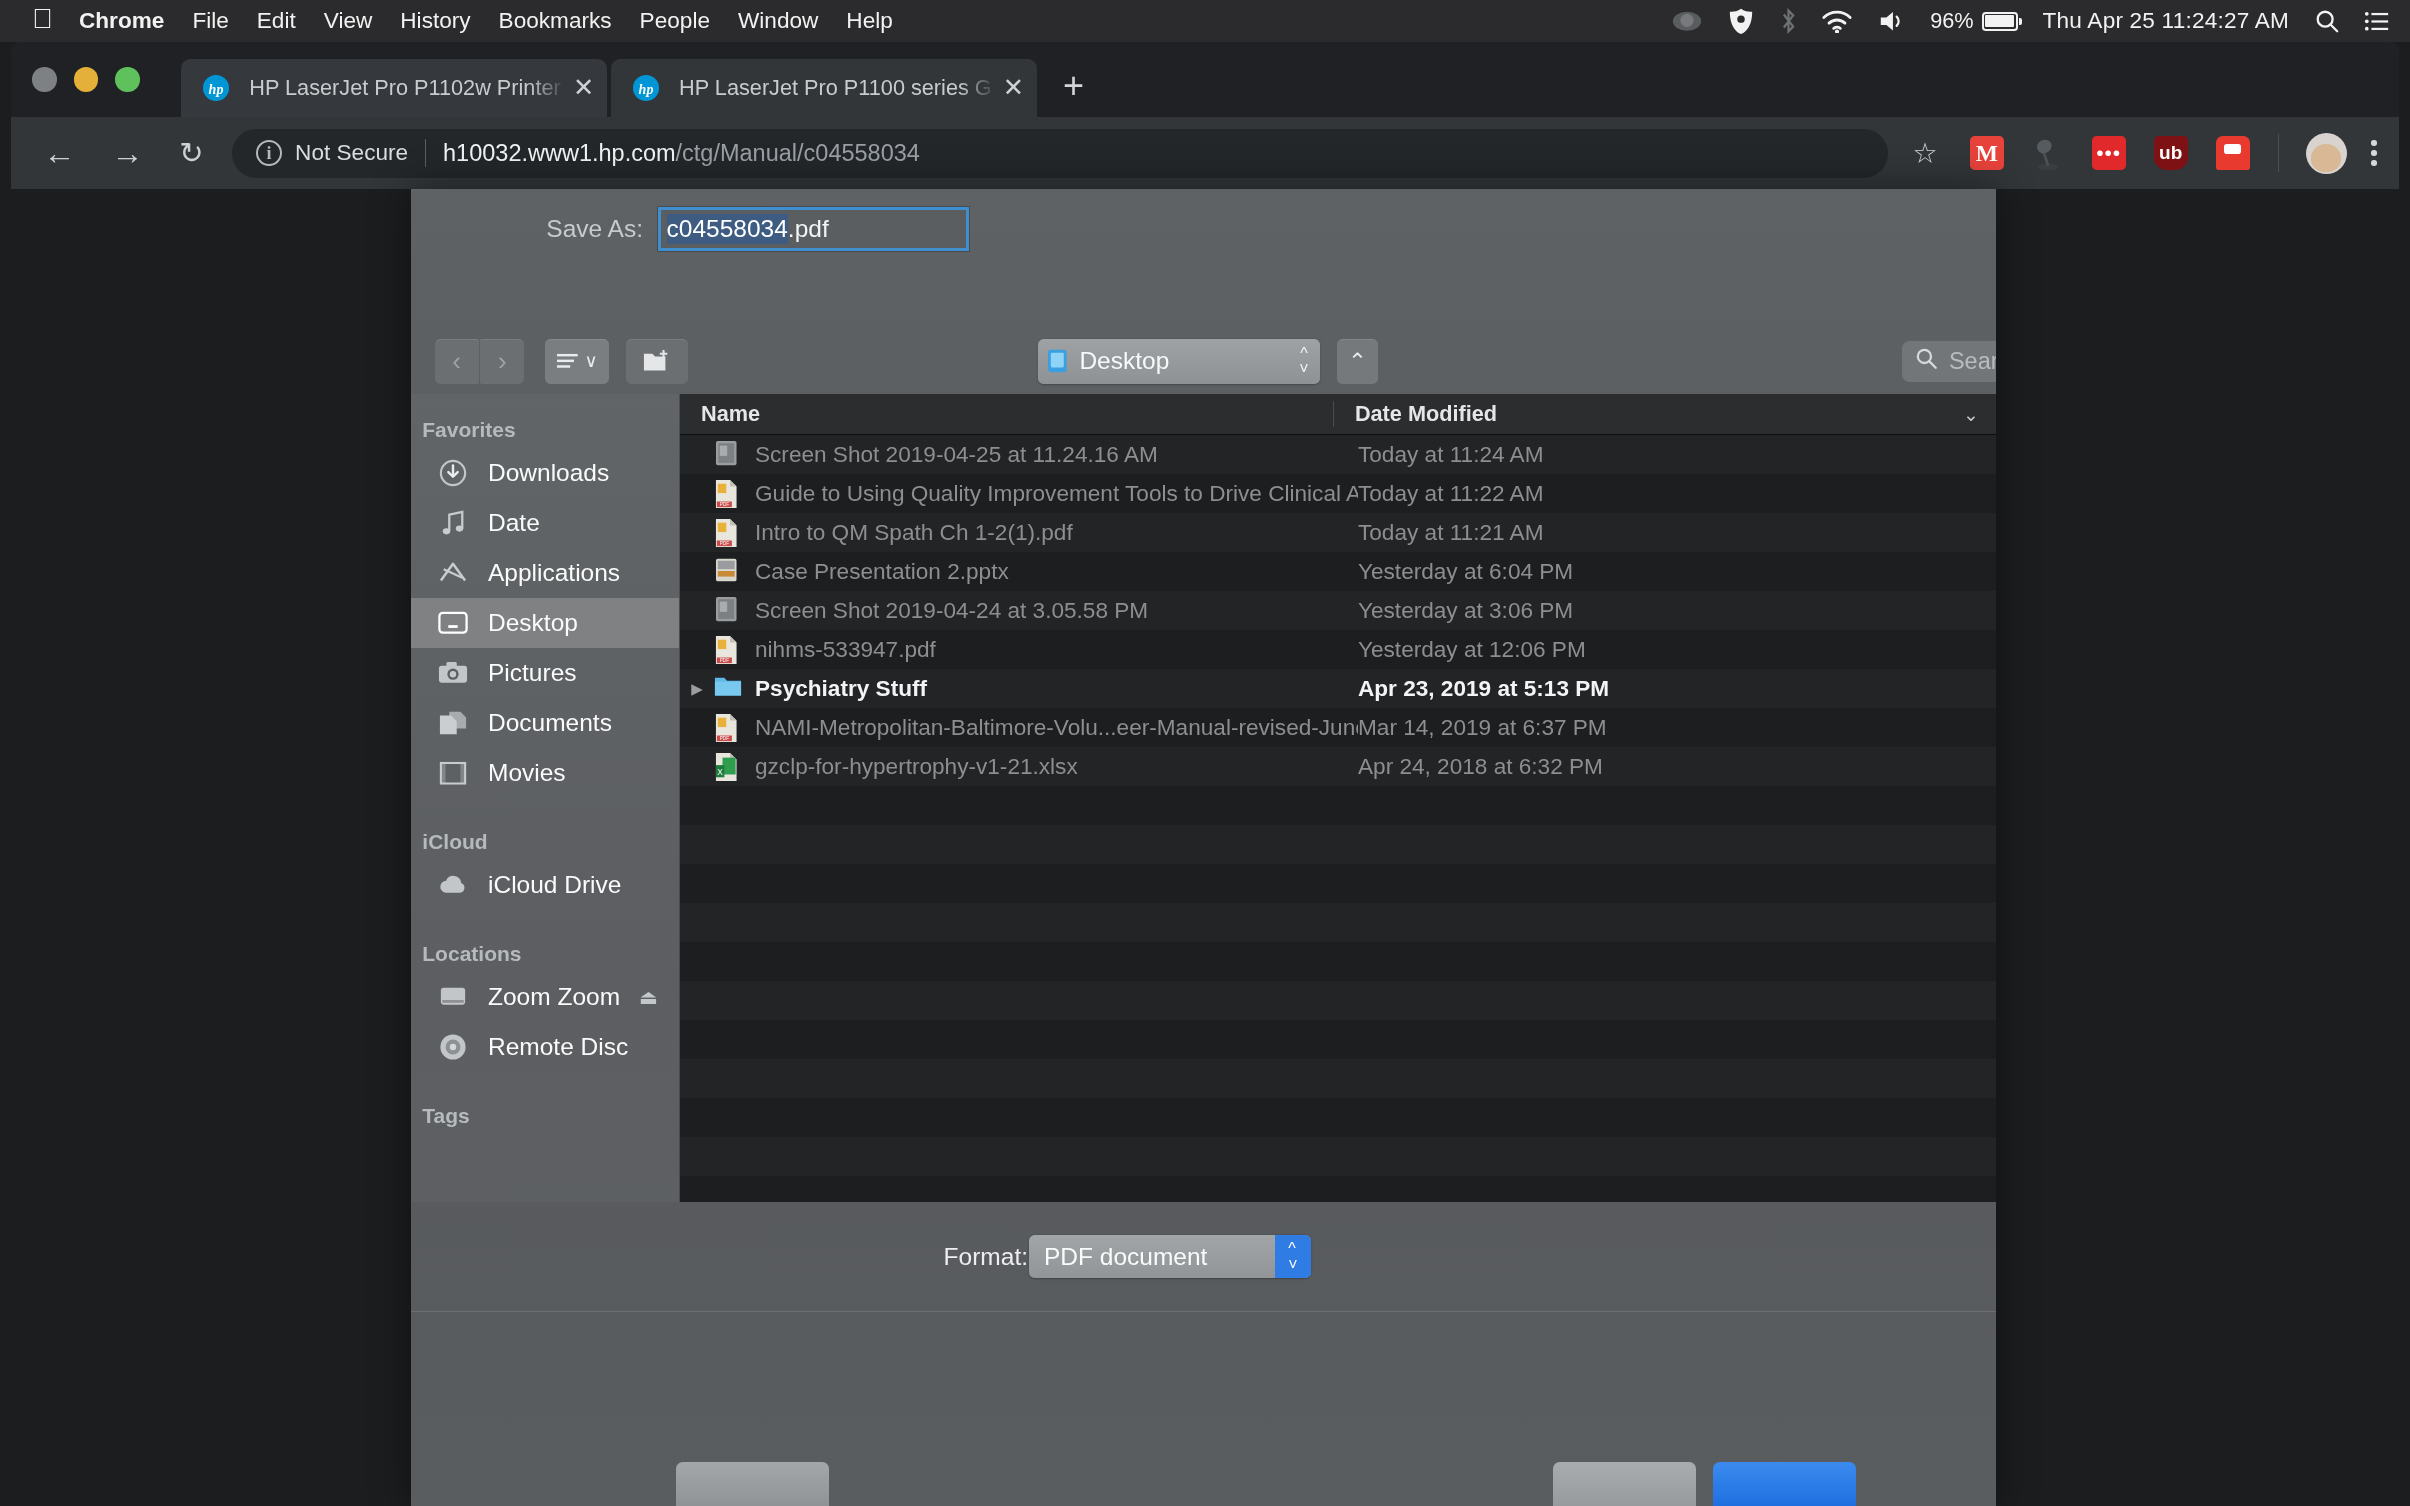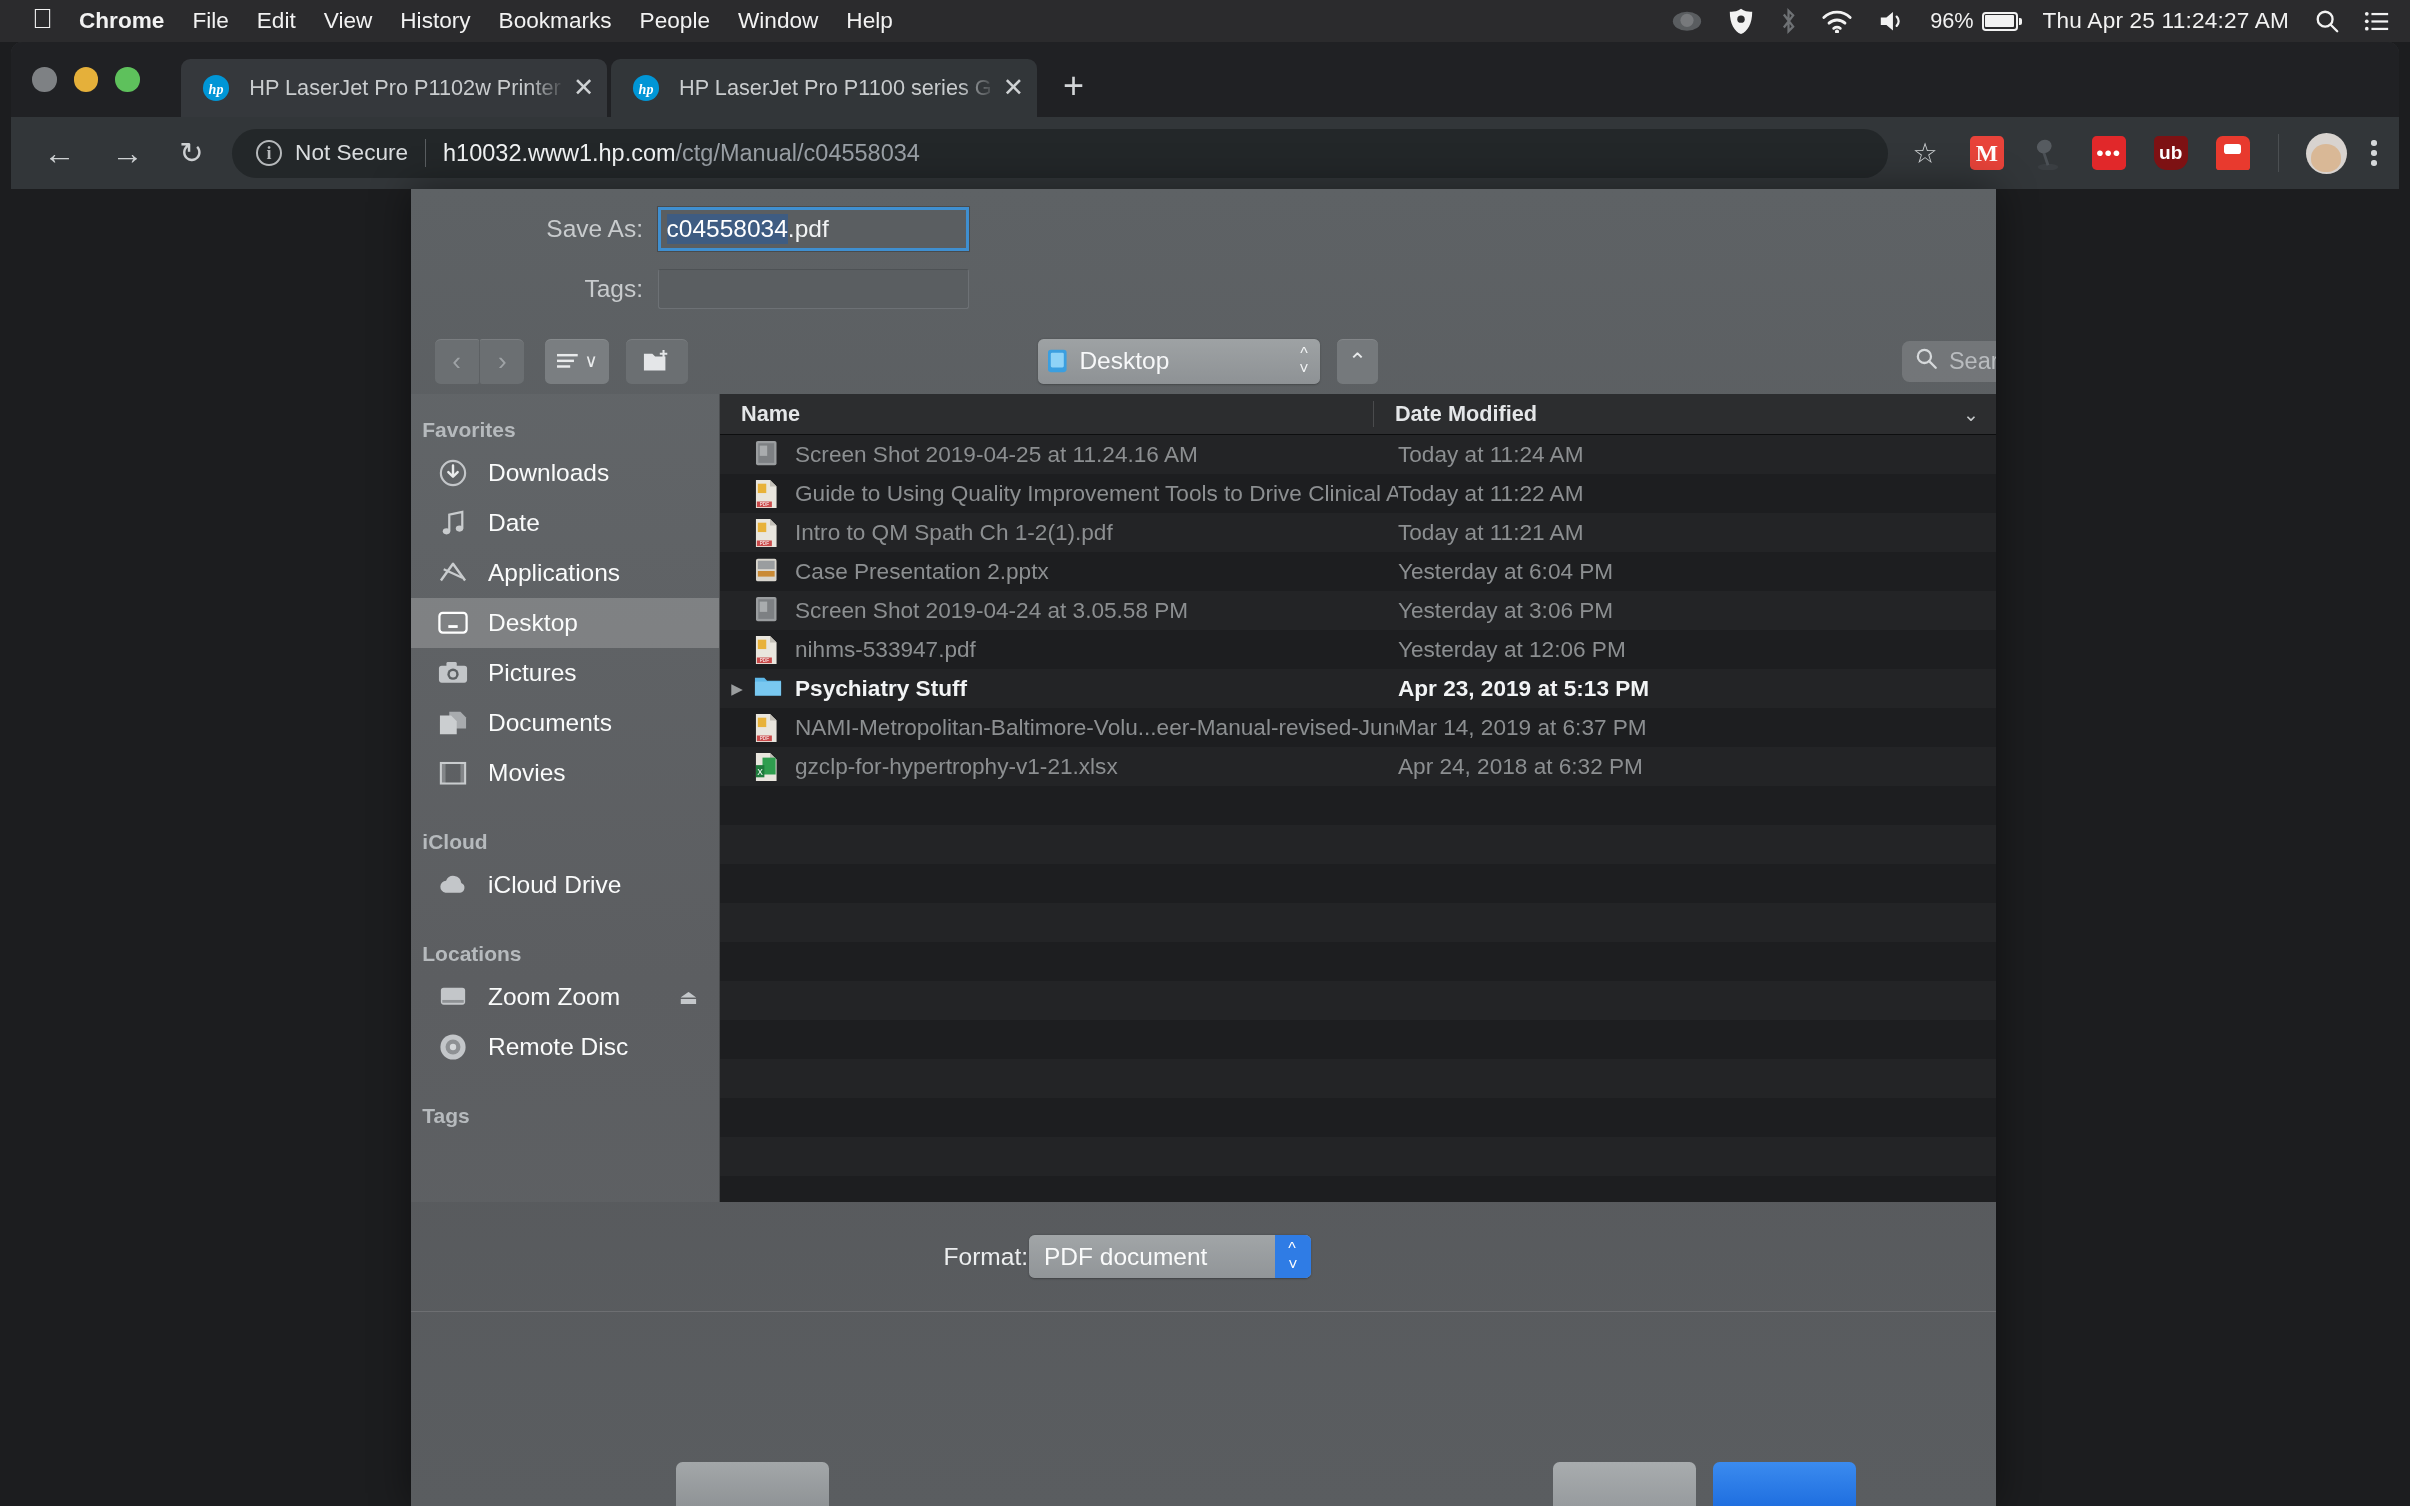--- a/index.html
+++ b/index.html
@@ -182,21 +182,21 @@
   }
   #dlg-search .sicon { color:#d6d9db; font-size: 21.7px; margin-right: 11.3px; }
   #dlg-search .sph { color: #b9bcbf; font-size: 23.5px; }
 
   
   #dlg-body {
     position:absolute; top: 205px; left: 0; width: 100%; height: 808px;
     display:flex;
   }
   #sidebar {
-    width: 309px; height: 100%; background: rgba(255,255,255,0.035);
+    width: 269px; height: 100%; background: rgba(255,255,255,0.035);
     padding-top: 13px; border-right: 0.9px solid rgba(0,0,0,0.22);
   }
   .sb-header { color:#b6babd; font-size: 21px; padding: 11.3px 0 5.6px 11.3px; font-weight: 600;}
   .sb-item {
     height: 50px; display:flex; align-items:center; padding-left: 26px; color:#fafbfb;
     font-size: 24.5px;
   }
   .sb-item.selected { background: rgba(255,255,255,0.20); }
   .sb-item .ic { width: 32px; height: 32px; margin-right: 19px; flex:none;
                  display:flex; align-items:center; justify-content:center; }
@@ -401,24 +401,20 @@
 <div id="save-dialog">
 
   <div class="row-saveas">
     <span class="fld-label">Save As:</span>
     <span class="fld-saveas">
       <span class="sel-text">c04558034</span>
         <span class="plain-text">.pdf</span>
     </span>
   </div>
 
-  <div class="row-tags">
-    <span class="fld-label">Tags:</span>
-    <span class="fld-tags"></span>
-  </div>
 
   <div id="dlg-toolbar">
     <span class="seg arrow l">‹</span>
     <span class="seg arrow r">›</span>
     <span class="seg view">
       <svg width="24.5" height="19" viewBox="0 0 26 20">
           <rect y="2" width="22" height="2.6" fill="#e9ebec"></rect>
           <rect y="8" width="18" height="2.6" fill="#e9ebec"></rect>
           <rect y="14" width="14" height="2.6" fill="#e9ebec"></rect>
         </svg>

